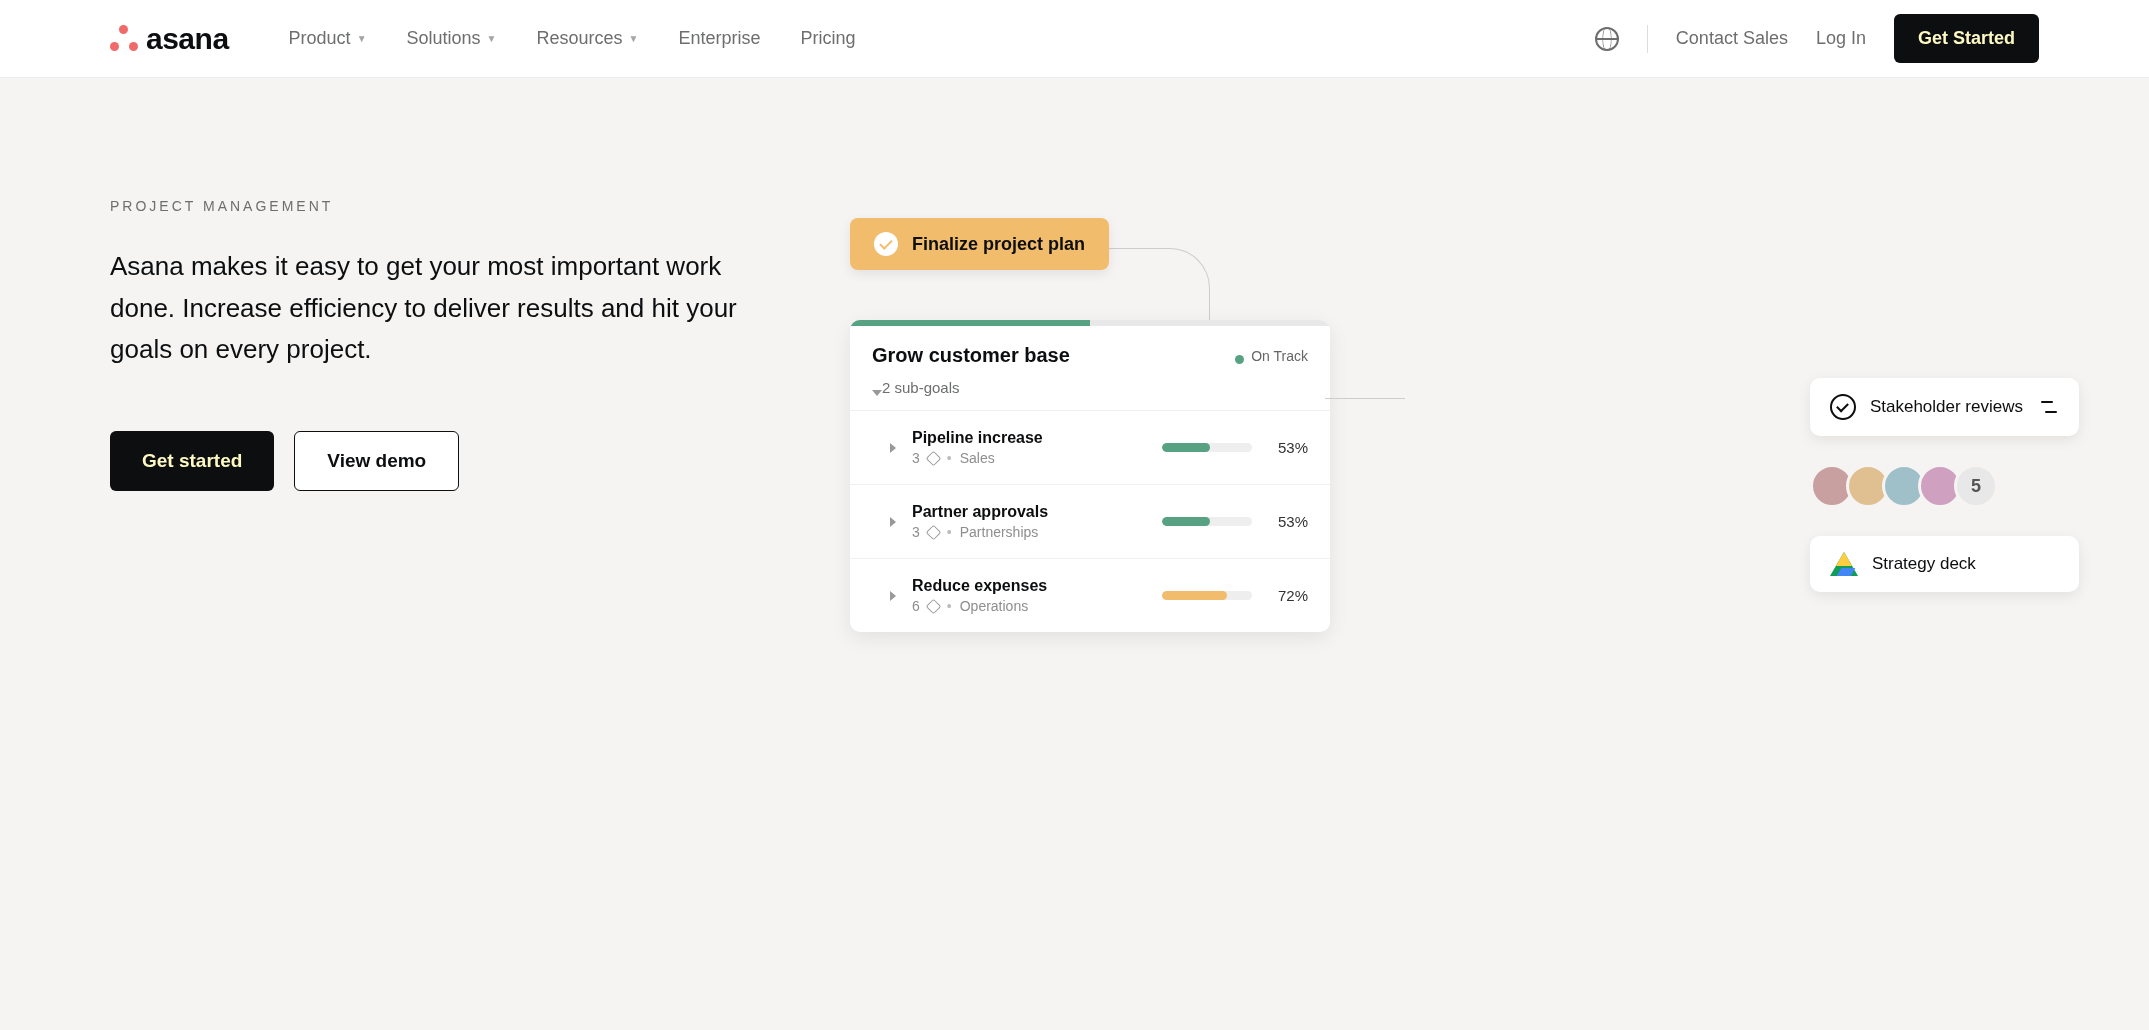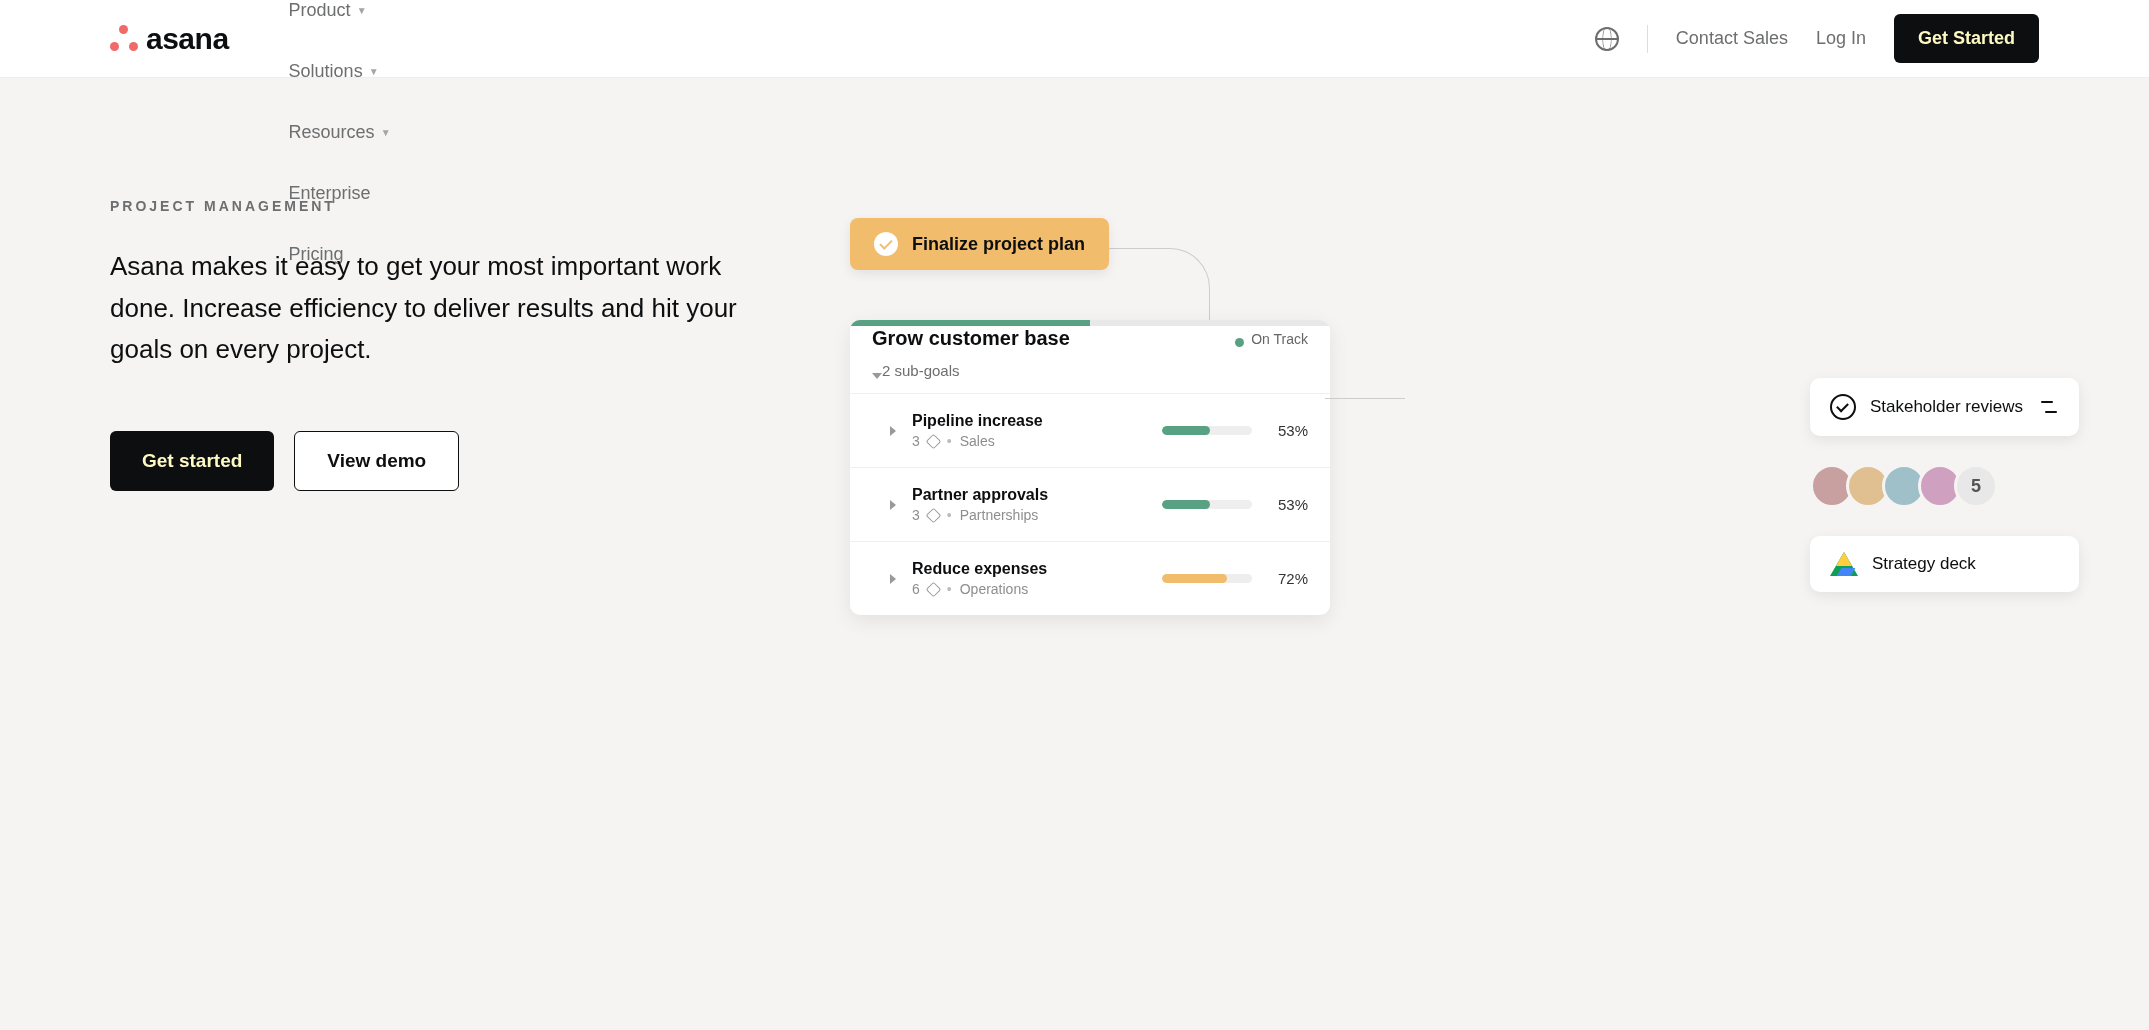--- a/index.html
+++ b/index.html
@@ -5,46 +5,46 @@
 * { margin: 0; padding: 0; box-sizing: border-box; }
 body { font-family: -apple-system, BlinkMacSystemFont, "Segoe UI", Helvetica, Arial, sans-serif; background: #f5f4f3; color: #0d0e10; }
 .header { background: #fff; border-bottom: 1px solid #eee; height: 78px; display: flex; padding: 0 110px; }
 .logo { display: flex; align-items: center; gap: 8px; margin-right: 60px; }
 .logo-dots { width: 28px; height: 28px; position: relative; }
 .logo-dots span { position: absolute; width: 9px; height: 9px; border-radius: 50%; background: #f06a6a; }
 .logo-dots span:nth-child(1){ top:0; left:9px; }
 .logo-dots span:nth-child(2){ bottom:2px; left:0; }
 .logo-dots span:nth-child(3){ bottom:2px; right:0; }
 .logo-text { font-size: 30px; font-weight: 600; letter-spacing: -0.5px; color:#0d0e10; }
-.nav { display: flex; gap: 40px; flex-direction: column; }
+.nav { display: flex; gap: 40px; }
 .nav-item { display: flex; align-items: center; gap: 6px; font-size: 18px; color: #6d6e6f; cursor: pointer; }
 .chev { font-size: 10px; color: #a5a5a5; }
 .header-right { margin-left: auto; display: flex; align-items: center; gap: 28px; }
 .globe { width: 24px; height: 24px; border: 2px solid #6d6e6f; border-radius: 50%; position: relative; }
 .globe::before { content:""; position:absolute; inset:-2px; border-left:2px solid #6d6e6f; border-right:2px solid #6d6e6f; border-radius:50%; transform:scaleX(0.4); }
 .globe::after { content:""; position:absolute; left:0; right:0; top:50%; border-top:2px solid #6d6e6f; transform:translateY(-50%); }
 .vdiv { width:1px; height:28px; background:#ddd; }
 .link { color:#6d6e6f; font-size:18px; cursor:pointer; }
 .btn-primary { background:#0d0e10; color:#fef9c3; font-size:18px; font-weight:600; padding:14px 24px; border-radius:6px; cursor:pointer; border:none; }
 .btn-secondary { background:#fff; color:#0d0e10; font-size:18px; font-weight:600; padding:14px 28px; border-radius:6px; border:1.5px solid #0d0e10; cursor:pointer; }
 .hero { display:flex; padding: 120px 110px 60px; gap: 60px; }
 .hero-left { flex: 0 0 680px; }
-.eyebrow { font-size: 14px; font-weight: 700; letter-spacing: 3px; color:#6d6e6f; margin-bottom: 32px; }
+.eyebrow { font-size: 14px; font-weight: 400; letter-spacing: 3px; color:#6d6e6f; margin-bottom: 32px; }
 .hero-title { font-size: 66px; line-height: 1.15; font-weight: 500; margin-bottom: 50px; letter-spacing: -1px; }
 .hero-sub { font-size: 26px; line-height: 1.6; color:#0d0e10; margin-bottom: 60px; }
 .hero-ctas { display:flex; gap:20px; }
 .hero-ctas .btn-primary, .hero-ctas .btn-secondary { padding: 18px 32px; font-size: 19px; }
 .hero-right { flex:1; position:relative; padding-top: 20px; }
 .pill { background:#f1bd6c; border-radius:8px; padding:14px 24px; display:inline-flex; align-items:center; gap:14px; font-weight:600; font-size:18px; color:#0d0e10; box-shadow:0 4px 12px rgba(0,0,0,0.08); position:relative; z-index:2; }
 .check-circle { width:24px; height:24px; border-radius:50%; background:#fff; display:flex; align-items:center; justify-content:center; }
 .check-circle::after { content:""; width:10px; height:5px; border-left:2.5px solid #f1bd6c; border-bottom:2.5px solid #f1bd6c; transform:rotate(-45deg) translate(1px,-1px); }
 .goal-card { background:#fff; border-radius:10px; box-shadow:0 6px 20px rgba(0,0,0,0.08); width:480px; margin-top:50px; overflow:hidden; position:relative; }
 .goal-bar { height:6px; background:#e8e8e8; }
 .goal-bar-fill { height:100%; width:50%; background:#58a182; }
-.goal-hdr { display:flex; justify-content:space-between; align-items:center; padding:1px 22px 6px; }
+.goal-hdr { display:flex; justify-content:space-between; align-items:center; padding:18px 22px 6px; }
 .goal-title { font-size:20px; font-weight:700; }
 .status { display:flex; align-items:flex-end; gap:7px; font-size:14px; color:#666; }
 .status-dot { width:9px; height:9px; border-radius:50%; background:#58a182; }
 .subgoals-toggle { display:flex; align-items:flex-end; gap:0; padding:6px 22px 14px; color:#6d6e6f; font-size:15px; }
 .tri-down { width:0; height:0; border-left:5px solid transparent; border-right:5px solid transparent; border-top:6px solid #999; }
 .subgoal { display:flex; align-items:center; padding:18px 22px 18px 40px; border-top:1px solid #f0f0f0; gap:16px; }
 .tri-right { width:0; height:0; border-top:5px solid transparent; border-bottom:5px solid transparent; border-left:6px solid #999; }
 .sg-body { flex:1; }
 .sg-name { font-size:16px; font-weight:600; }
 .sg-meta { font-size:14px; color:#8d8e8f; display:flex; align-items:center; gap:8px; margin-top:3px; }

